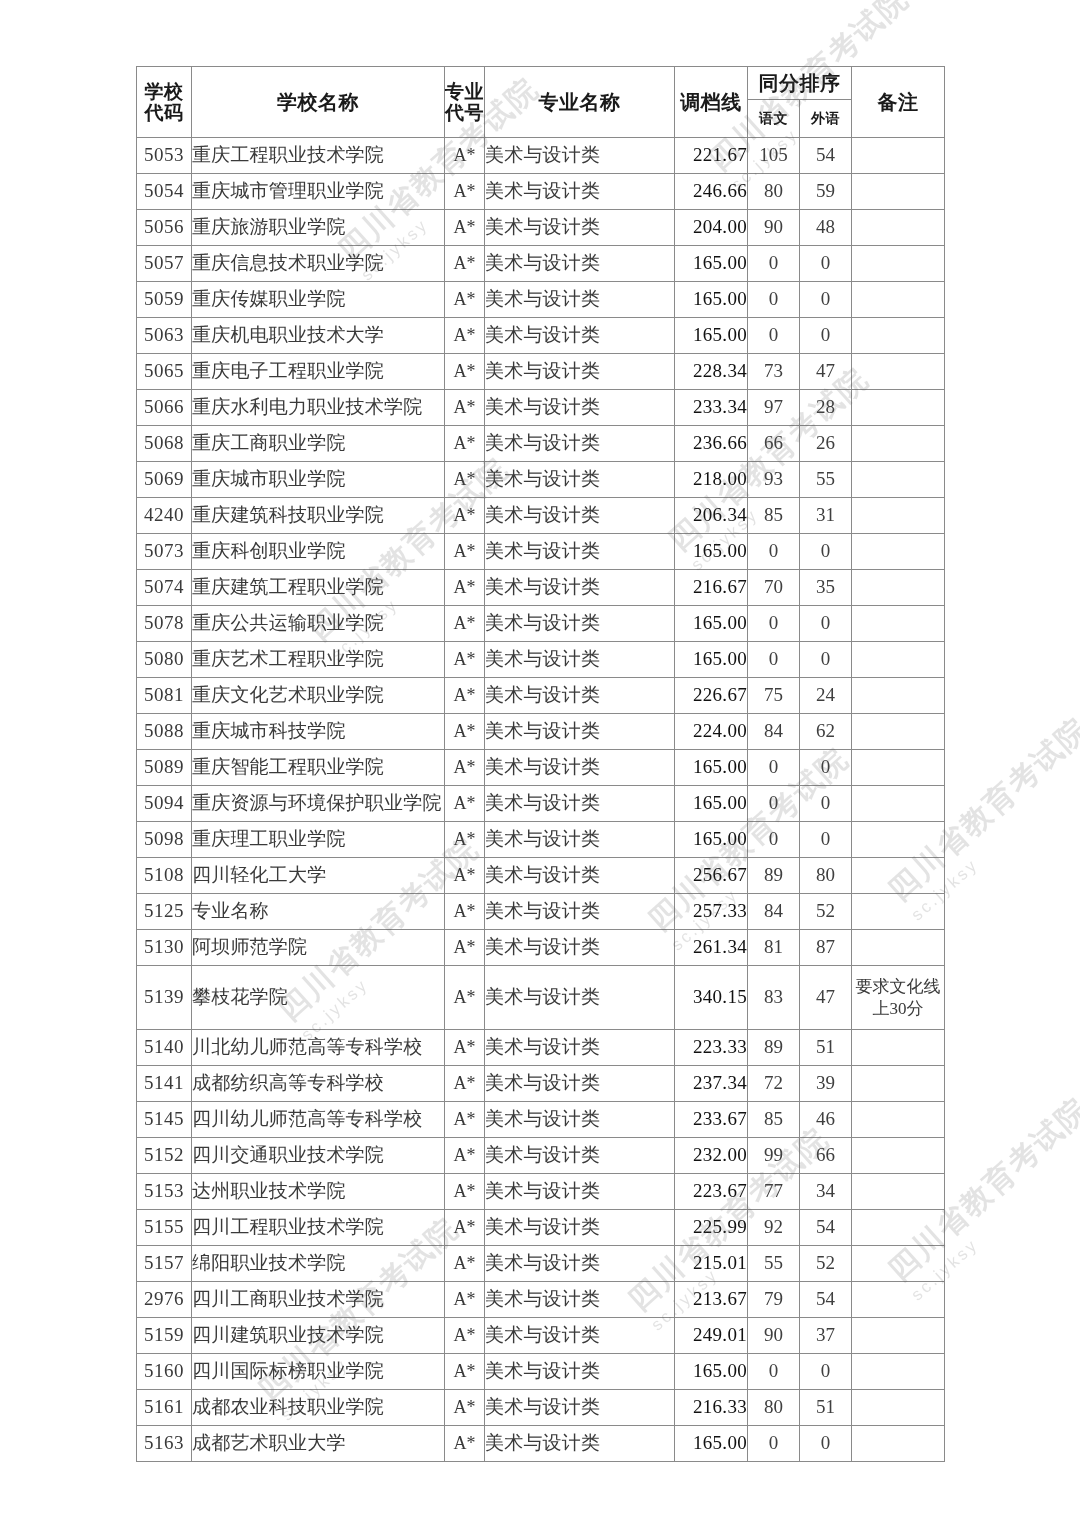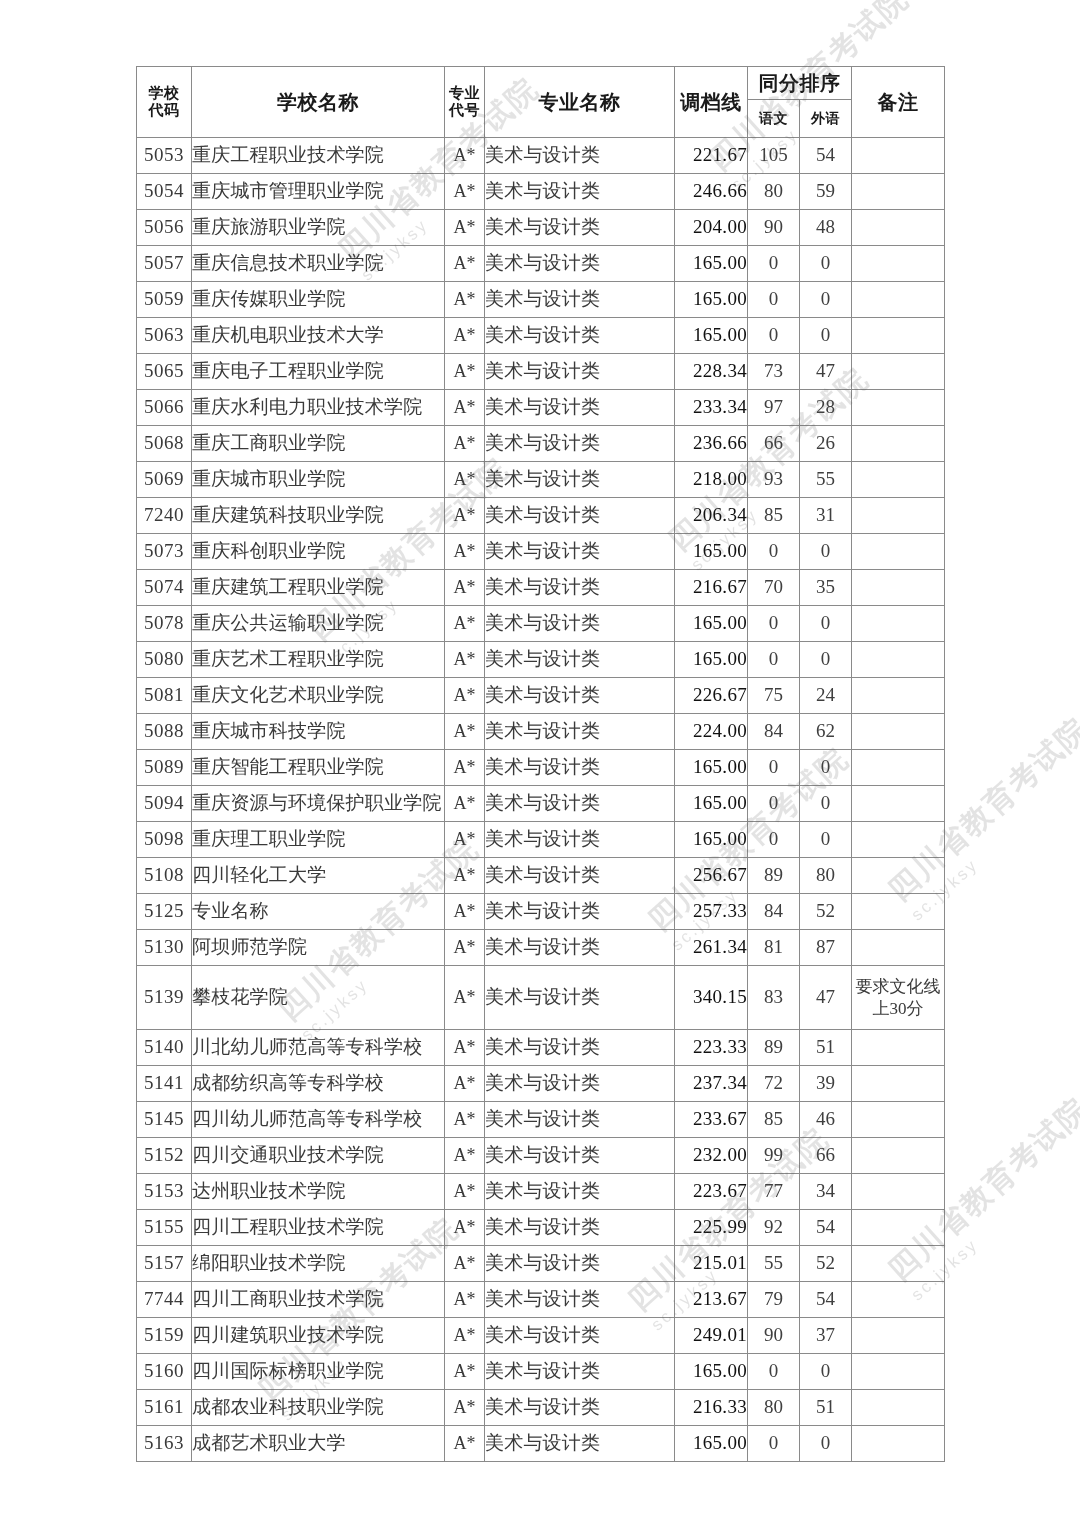--- a/index.html
+++ b/index.html
@@ -81,21 +81,21 @@
   
   thead th {
     font-weight: 700;
     font-size: 20px;
     text-align: center;
     line-height: 1.12;
     color: #1a1a1a;
     letter-spacing: 0.5px;
   }
   th.h-code, th.h-majcode {
-    font-size: 15px;
+    font-size: 19px;
   }
   th.h-tongfen {
     height: 32px;
   }
   th.h-sub {
     font-size: 14px;
     height: 36px;
   }
   .hdr-tall {
     height: 70px;
@@ -324,21 +324,21 @@
           <td class="code">5069</td>
           <td class="school">重庆城市职业学院</td>
           <td class="majcode">A*</td>
           <td class="majname">美术与设计类</td>
           <td class="line">218.00</td>
           <td class="sub">93</td>
           <td class="sub">55</td>
           <td class="remark"></td>
         </tr>
         <tr>
-          <td class="code">7240</td>
+          <td class="code">4240</td>
           <td class="school">重庆建筑科技职业学院</td>
           <td class="majcode">A*</td>
           <td class="majname">美术与设计类</td>
           <td class="line">206.34</td>
           <td class="sub">85</td>
           <td class="sub">31</td>
           <td class="remark"></td>
         </tr>
         <tr>
           <td class="code">5073</td>
@@ -534,21 +534,21 @@
           <td class="code">5157</td>
           <td class="school">绵阳职业技术学院</td>
           <td class="majcode">A*</td>
           <td class="majname">美术与设计类</td>
           <td class="line">215.01</td>
           <td class="sub">55</td>
           <td class="sub">52</td>
           <td class="remark"></td>
         </tr>
         <tr>
-          <td class="code">7744</td>
+          <td class="code">2976</td>
           <td class="school">四川工商职业技术学院</td>
           <td class="majcode">A*</td>
           <td class="majname">美术与设计类</td>
           <td class="line">213.67</td>
           <td class="sub">79</td>
           <td class="sub">54</td>
           <td class="remark"></td>
         </tr>
         <tr>
           <td class="code">5159</td>

